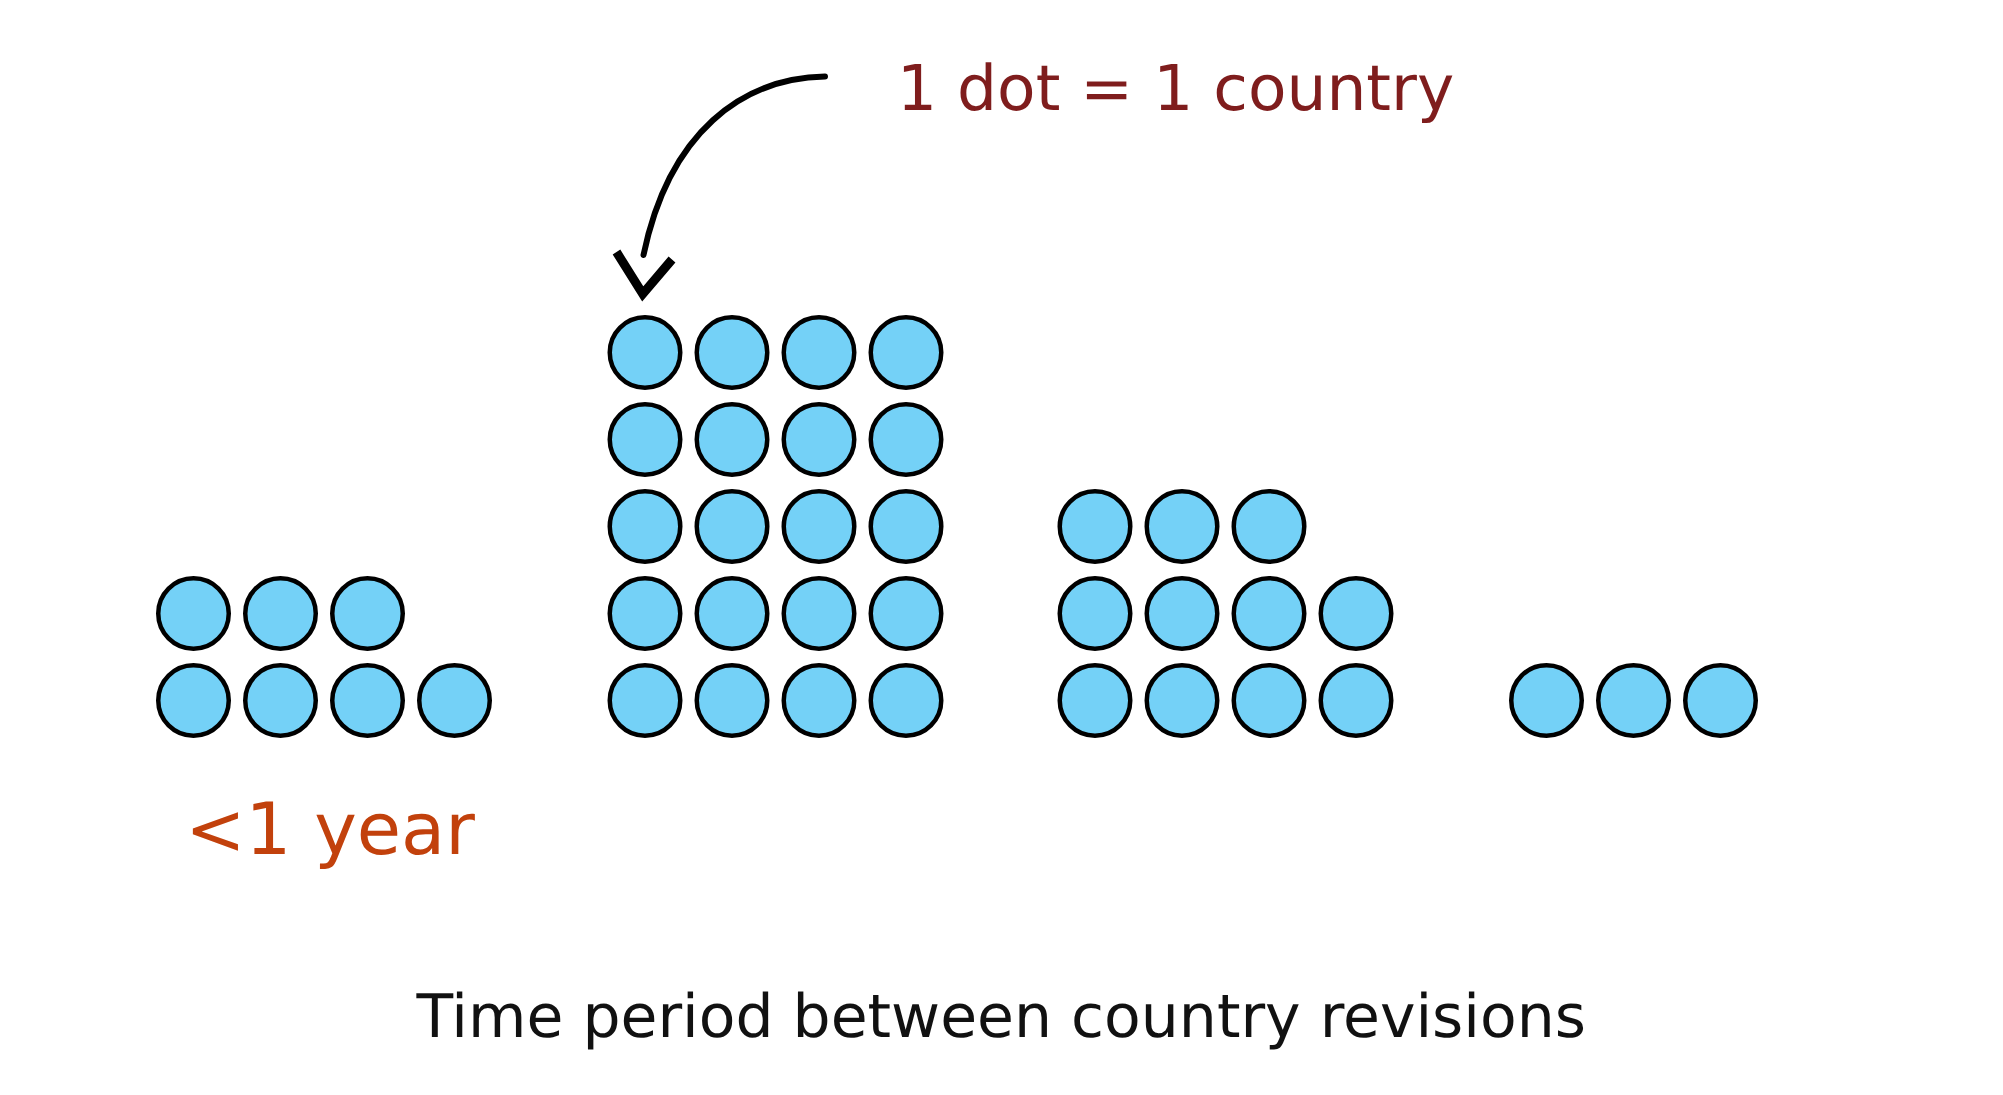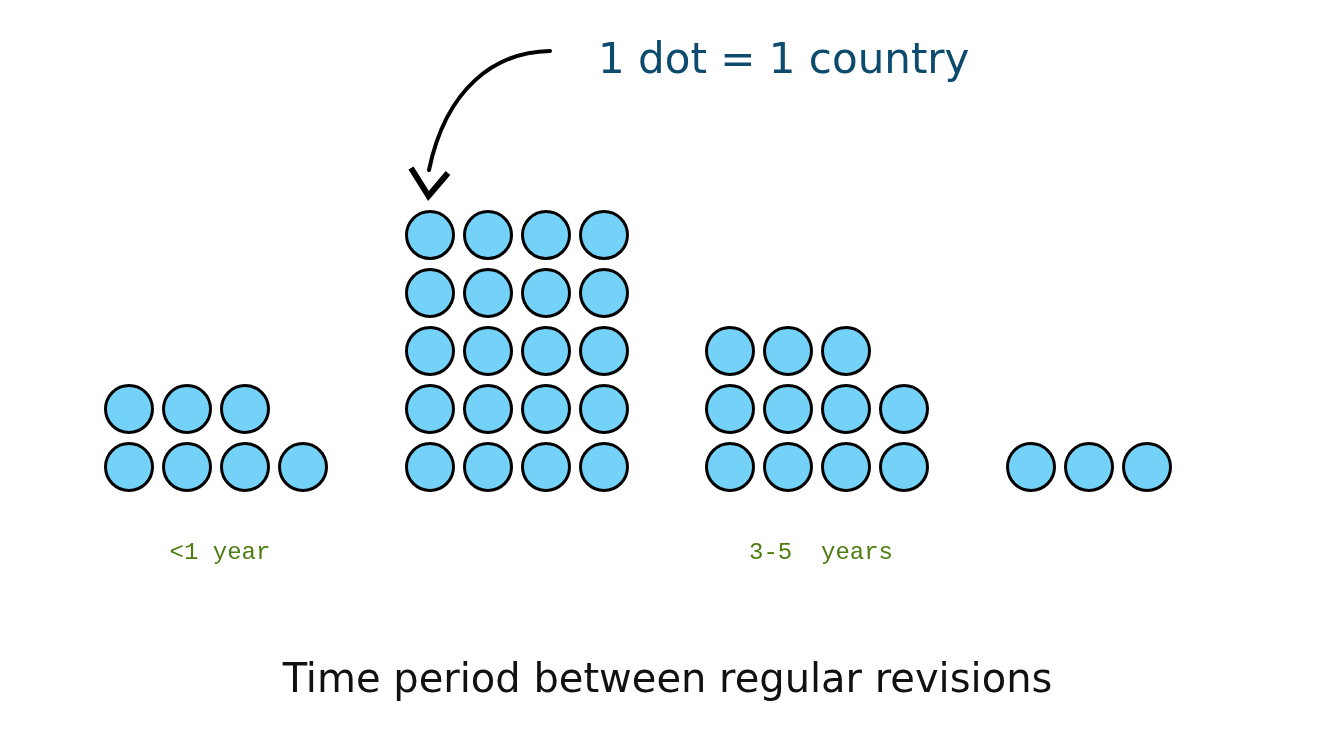--- a/index.html
+++ b/index.html
@@ -22,21 +22,21 @@
 
   
   #annotation-text {
     position: absolute;
     left: 598px;
     top: 34px;
     font-size: 42px;
     line-height: 50px;
     letter-spacing: 0px;
     white-space: nowrap;
-    color: #0c4a6e;
+    color: #7f1d1d;
   }
   #annotation-arrow {
     position: absolute;
     left: 400px;
     top: 40px;
     width: 180px;
     height: 170px;
   }
 
   
@@ -60,25 +60,24 @@
     background: #74d1f7;
     border: 3px solid #000000;
     box-sizing: border-box;
     margin-right: 8px;
     flex: 0 0 auto;
   }
 
   .group-label {
     position: absolute;
     top: 528px;
-    font-size: 24px;
+    font-size: 48px;
     line-height: 50px;
     white-space: pre;
-    color: #4d7c0f;
-    font-family: Liberation Mono, monospace;
+    color: #c2410c;
   }
 
   
   #x-caption {
     position: absolute;
     left: 0;
     top: 652px;
     width: 1335px;
     text-align: center;
     font-size: 40px;
@@ -159,25 +158,24 @@
       <span class="dot"></span>
       <span class="dot"></span>
     </div>
     <div class="dot-row">
       <span class="dot"></span>
       <span class="dot"></span>
       <span class="dot"></span>
       <span class="dot"></span>
     </div>
   </div>
-  <div class="group-label" style="left:705px; width:232px; text-align:center;">3-5  years</div>
 
   <div class="dot-group" style="left:1006px; top:438px; height:58px;">
     <div class="dot-row">
       <span class="dot"></span>
       <span class="dot"></span>
       <span class="dot"></span>
     </div>
   </div>
 
-  <div id="x-caption">Time period between regular revisions</div>
+  <div id="x-caption">Time period between country revisions</div>
 
 </div>
 
 </body></html>

